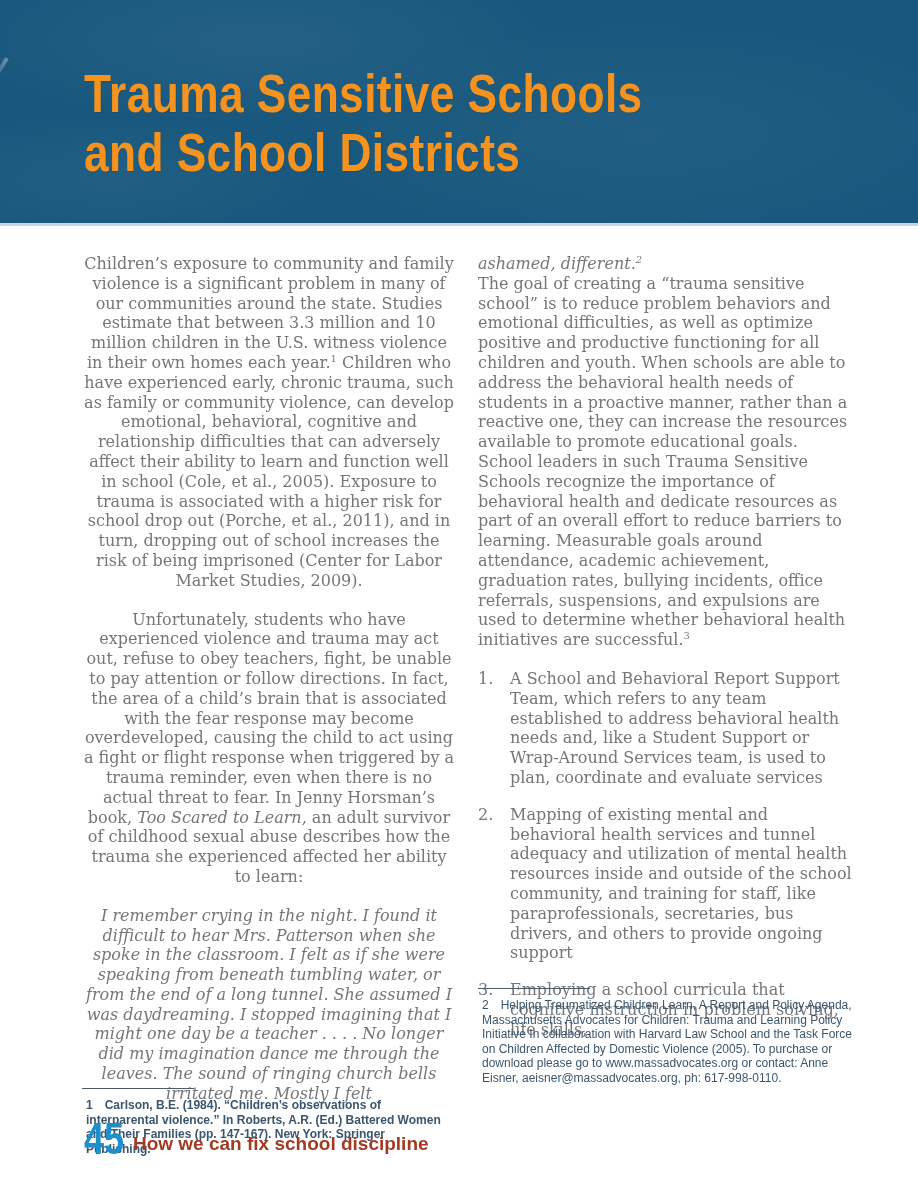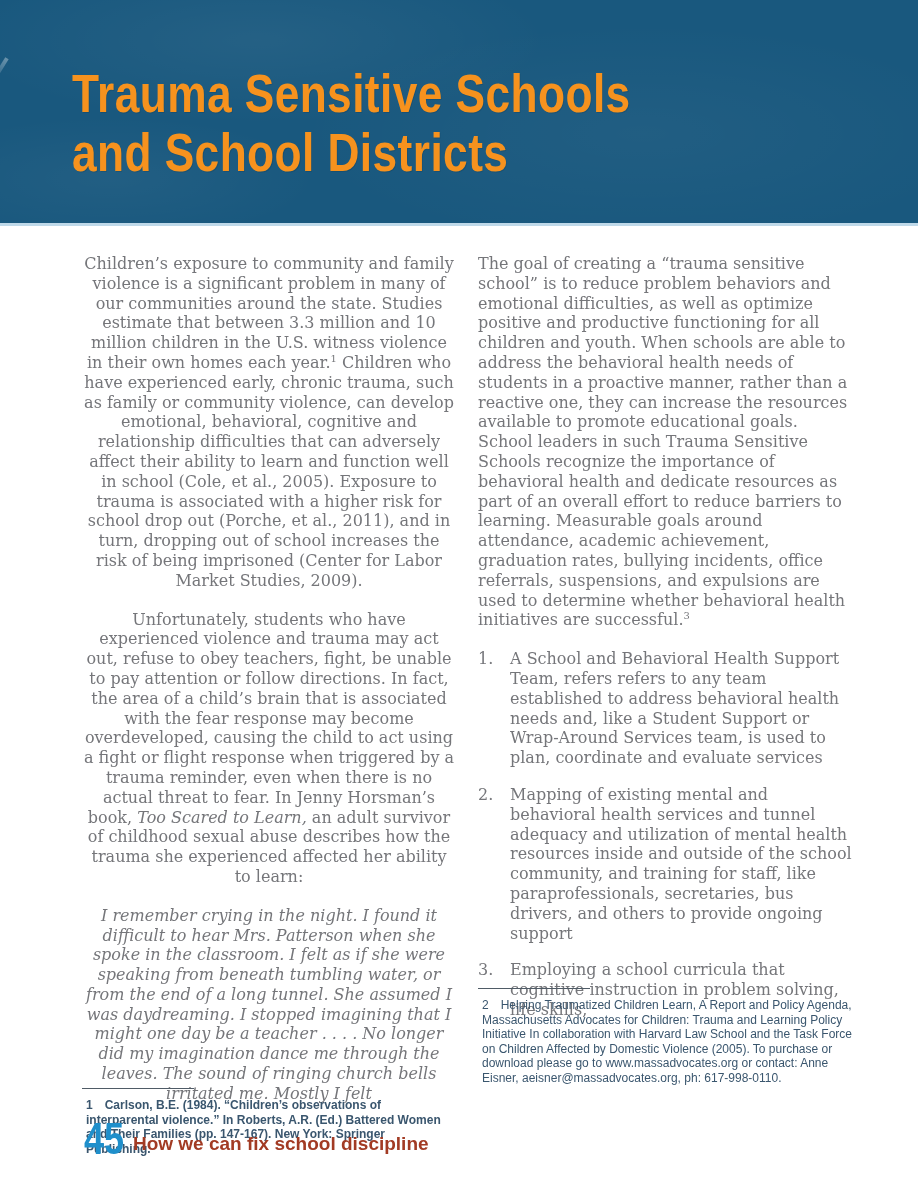--- a/index.html
+++ b/index.html
@@ -15,21 +15,21 @@
       radial-gradient(ellipse 500px 160px at 70% 60%, rgba(255,255,255,0.035), rgba(255,255,255,0) 70%),
       radial-gradient(ellipse 300px 90px at 12% 80%, rgba(255,255,255,0.04), rgba(255,255,255,0) 70%),
       #19587E;
     border-bottom:3px solid #BFD9E9;
   }
   .chalk-smudge{
     position:absolute;left:-3px;top:56px;width:4px;height:30px;
     background:linear-gradient(rgba(255,255,255,0.35),rgba(255,255,255,0));
     transform:rotate(32deg);
   }
-  .title-block{position:absolute;left:72px;top:64px;}
+  .title-block{position:absolute;left:84px;top:64px;}
   .title-line{
     font-family:"Liberation Sans",sans-serif;font-weight:700;
     font-size:54px;line-height:59px;letter-spacing:0.5px;
     color:#F6921E;white-space:nowrap;
     transform:scaleX(0.82);transform-origin:0 0;
     text-shadow:1px 1px 0 rgba(0,0,0,0.10);
   }
   
   .col{
     position:absolute;top:254px;width:374px;
@@ -89,27 +89,28 @@
     </div>
   </div>
 
   <div class="col col-left">
     <p><span>Children’s exposure to community and family violence is a significant problem in many of our communities around the state.  Studies estimate that between 3.3 million and 10 million children in the U.S. witness violence in their own homes each year.</span><sup class="ref">1</sup><span> Children who have experienced early, chronic trauma, such as family or community violence, can develop emotional, behavioral, cognitive and relationship difficulties that can adversely affect their ability to learn and function well in school (Cole, et al., 2005). Exposure to trauma is associated with a higher risk for school drop out (Porche, et al., 2011), and in turn, dropping out of school increases the risk of being imprisoned (Center for Labor Market Studies, 2009).</span></p>
     <p><span>Unfortunately, students who have experienced violence and trauma may act out, refuse to obey teachers, fight, be unable to pay attention or follow directions. In fact, the area of a child’s brain that is associated with the fear response may become overdeveloped, causing the child to act using a fight or flight response when triggered by a trauma reminder, even when there is no actual threat to fear. In Jenny Horsman’s book, </span><span class="italic">Too Scared to Learn,</span><span> an adult survivor of childhood sexual abuse describes how the trauma she experienced affected her ability to learn:</span></p>
     <p class="italic">I remember crying in the night.  I found it difficult to hear Mrs. Patterson when she spoke in the classroom. I felt as if she were speaking from beneath tumbling water, or from the end of a long tunnel. She assumed I was daydreaming.  I stopped imagining that I might one day be a teacher . . . . No longer did my imagination dance me through the leaves.  The sound of ringing church bells irritated me. Mostly I felt</p>
   </div>
 
   <div class="col col-right">
+    <p class="tight italic"><span>ashamed, different.</span><sup class="ref">2</sup></p>
     <p><span>The goal of creating a “trauma sensitive school” is to reduce problem behaviors and emotional difficulties, as well as optimize positive and productive functioning for all children and youth.  When schools are able to address the behavioral health needs of students in a proactive manner, rather than a reactive one, they can increase the resources available to promote educational goals.  School leaders in such Trauma Sensitive Schools recognize the importance of behavioral health and dedicate resources as part of an overall effort to reduce barriers to learning. Measurable goals around attendance, academic achievement, graduation rates, bullying incidents, office referrals, suspensions, and expulsions are used to determine whether behavioral health initiatives are successful.</span><sup class="ref">3</sup></p>
 
 
     <div class="num-list">
       <div class="num-item">
         <span class="num">1.</span>
-        <span class="num-text">A School and Behavioral Health Support Team, refers refers to any team established to address behavioral health needs and, like a Student Support or Wrap-Around Services team, is used to plan, coordinate and evaluate services</span>
+        <span class="num-text">A School and Behavioral Report Support Team, which refers to any team established to address behavioral health needs and, like a Student Support or Wrap-Around Services team, is used to plan, coordinate and evaluate services</span>
       </div>
       <div class="num-item">
         <span class="num">2.</span>
         <span class="num-text">Mapping of existing mental and behavioral health services and tunnel adequacy and utilization of mental health resources inside and outside of the school community, and training for staff, like paraprofessionals, secretaries, bus drivers, and others to provide ongoing support</span>
       </div>
       <div class="num-item">
         <span class="num">3.</span>
         <span class="num-text">Employing a school curricula that cognitive instruction in problem solving, life skills,</span>
       </div>
     </div>

